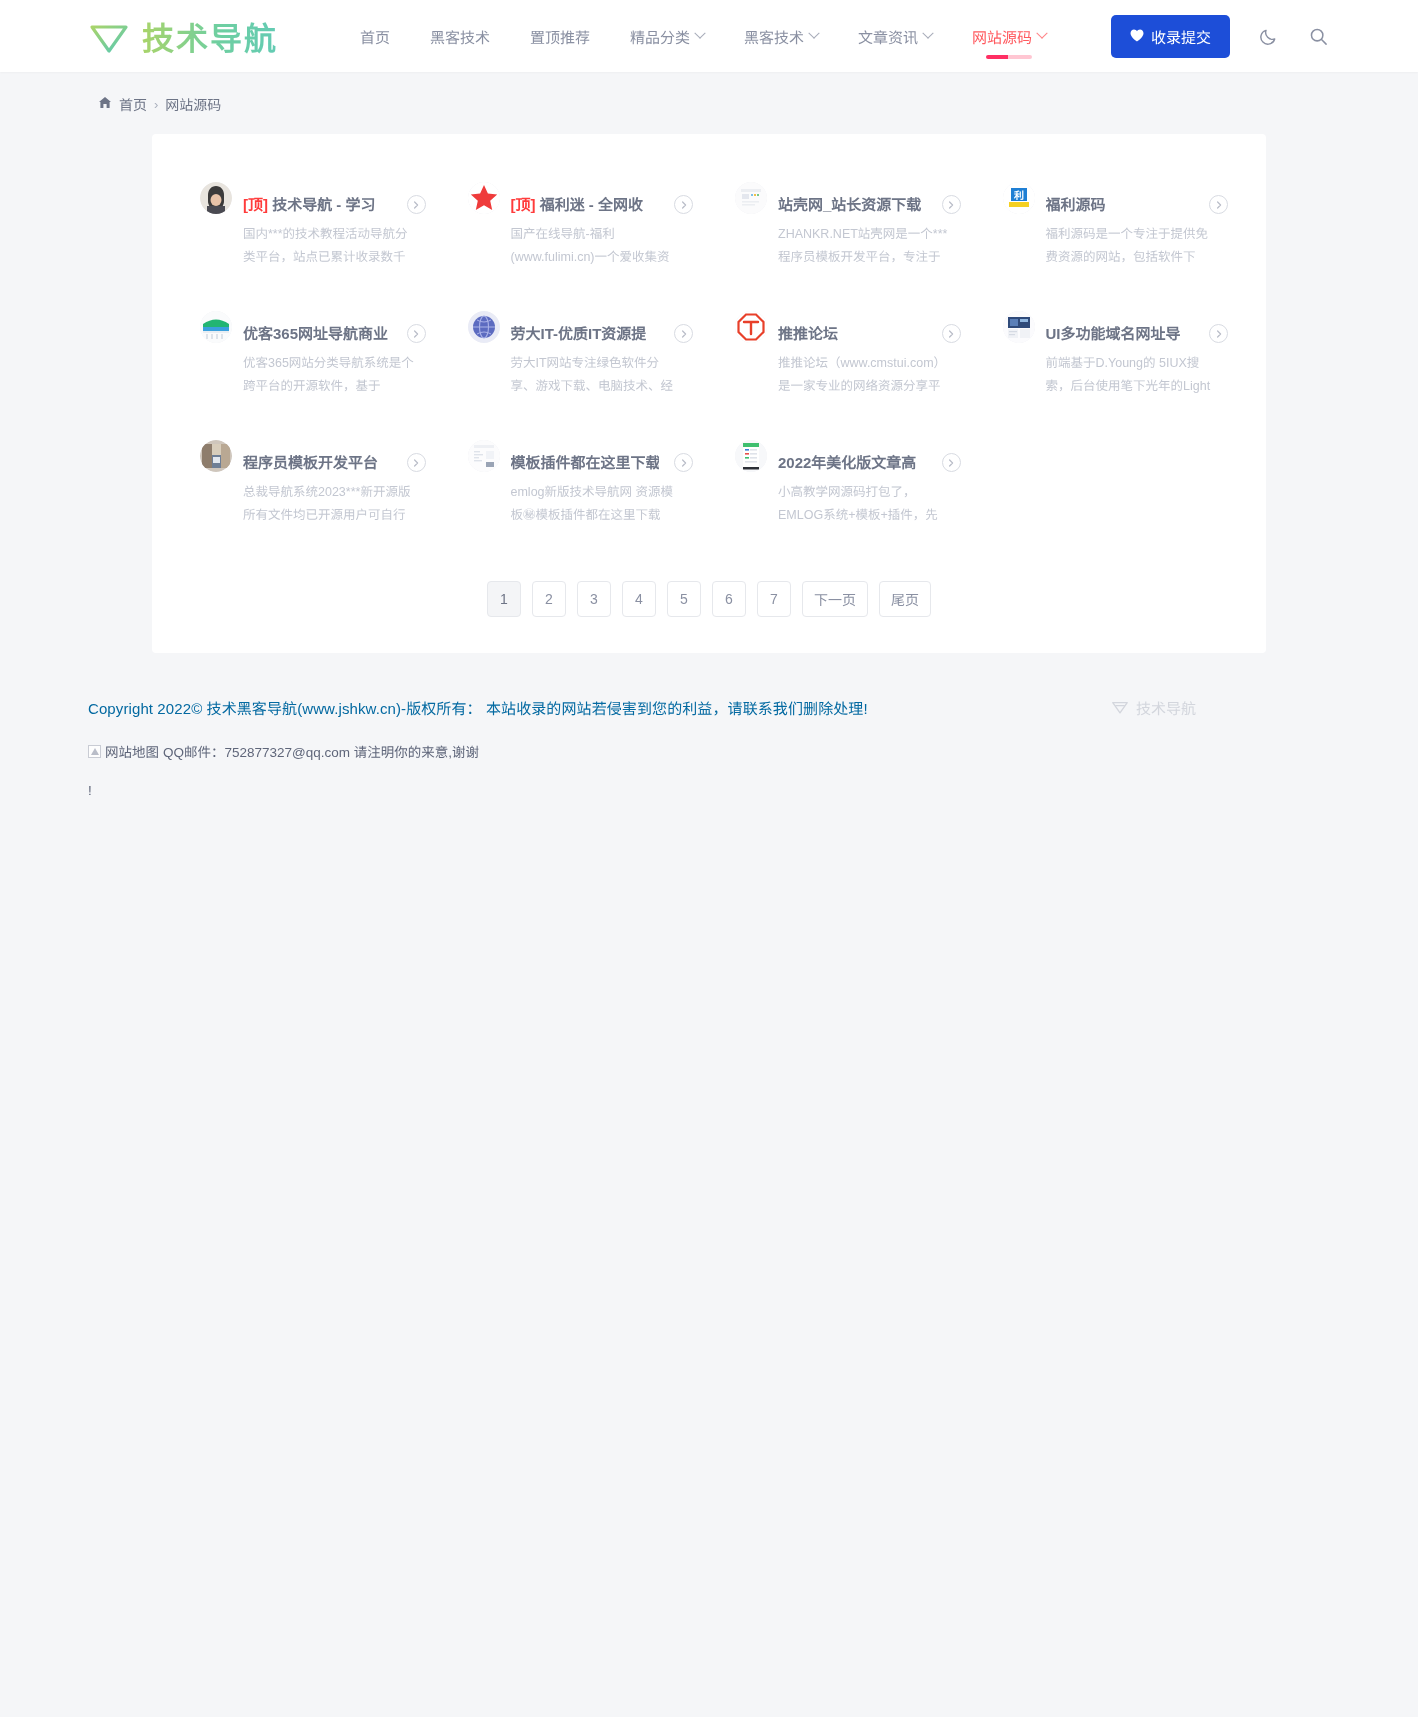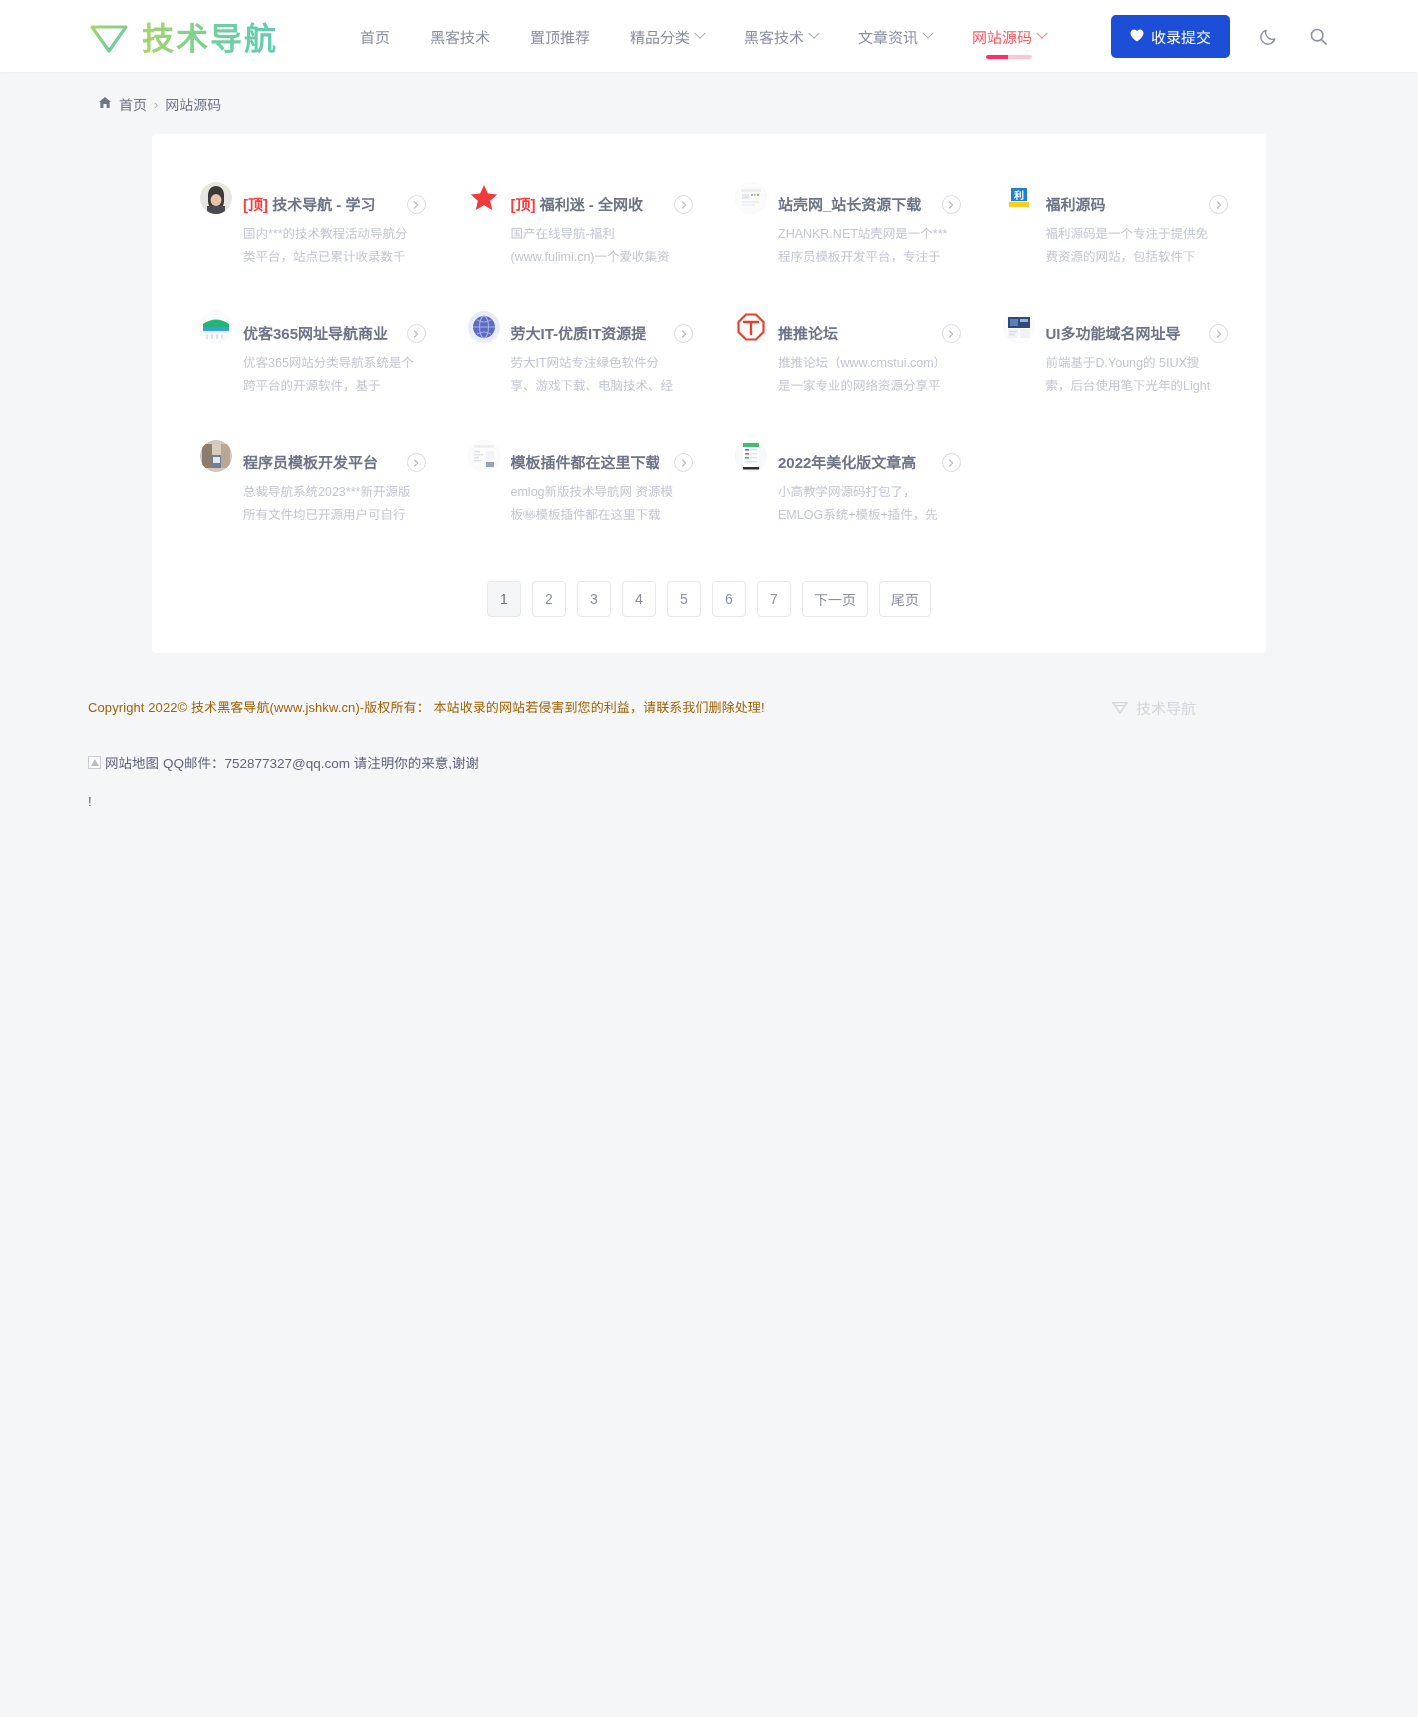--- a/index.html
+++ b/index.html
@@ -193,26 +193,26 @@
     white-space: nowrap;
   }
   .page-btn.current { background: #f4f5f7; color: #6d7486; }
 
   
   .footer {
     padding: 44px 0 0 88px;
     position: relative;
   }
   .f-copy {
-    font-size: 13px;
-    color: #a16207;
+    font-size: 15px;
+    color: #0369a1;
     letter-spacing: .1px;
   }
   .f-row2 {
-    margin-top: 36px;
+    margin-top: 23px;
     font-size: 13.5px;
     color: #5f667a;
     display: flex;
     gap: 0px;
   }
   .broken-img {
     display: inline-flex;
     align-items: center;
     gap: 4px;
     font-size: 13.5px;

